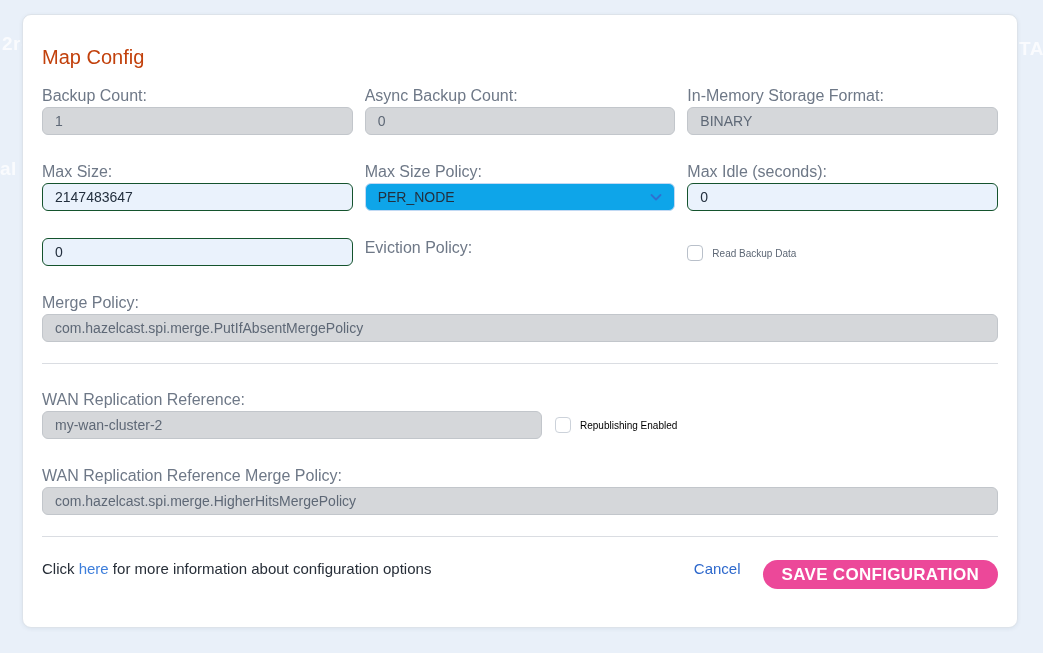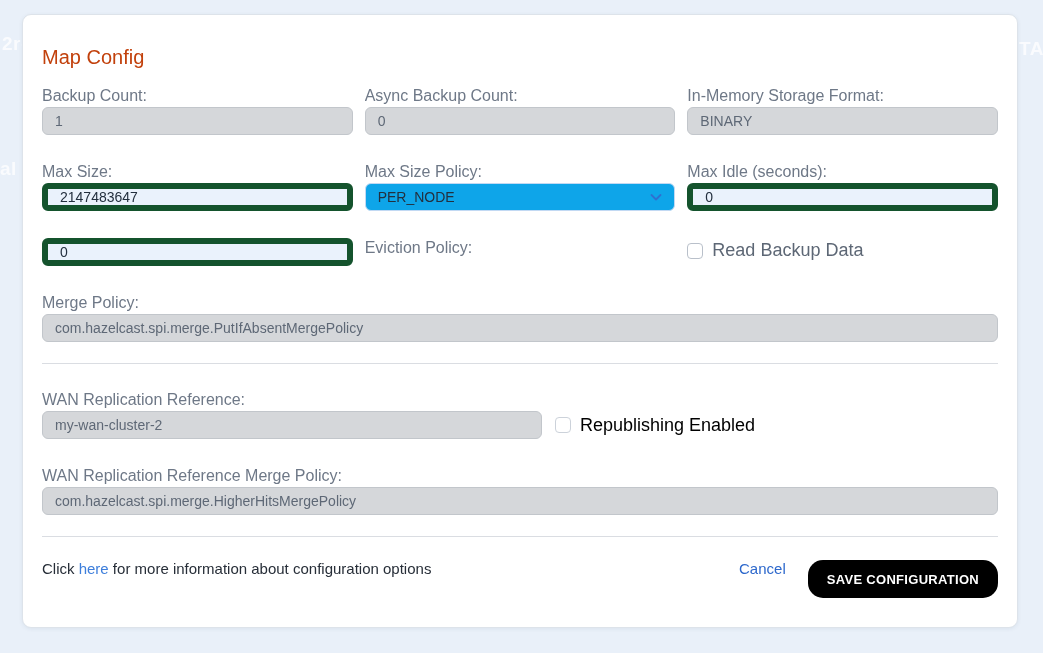--- a/index.html
+++ b/index.html
@@ -24,51 +24,51 @@
   .form-row{display:flex;gap:12px;margin-bottom:27px;}
   .field{flex:1;min-width:0;}
   .field-label{
     display:block;font-size:16px;line-height:19px;color:#6e7887;margin-bottom:2px;
     white-space:nowrap;overflow:hidden;
   }
   .text-input{
     display:block;width:100%;height:28px;box-sizing:border-box;
     border-radius:6px;padding:0 12px;font-size:14px;outline:none;
     font-family:"Liberation Sans","DejaVu Sans",sans-serif;
-    background:#eaf2fc;border:6px solid #14532d;color:#232f3e;
+    background:#eaf2fc;border:1px solid #14532d;color:#232f3e;
   }
   .text-input:disabled{
     background:#d5d7da;border:1px solid #c2c6cb;color:#5e6876;-webkit-text-fill-color:#5e6876;opacity:1;
   }
   .select{
     display:flex;align-items:center;justify-content:space-between;
     height:28px;box-sizing:border-box;border-radius:6px;padding:0 10px 0 12px;
     background:#0ea5e9;border:1px solid #c2d9f3;color:#232f3e;font-size:14px;cursor:pointer;
   }
   .select .chev{display:flex;align-items:center;}
   .cb-group{display:flex;align-items:center;gap:9px;}
   .cb{
     width:16px;height:16px;box-sizing:border-box;border-radius:4px;
     background:#ffffff;border:1px solid #b9c0ca;flex:0 0 auto;
   }
   .cb.disabled{border-color:#ccd2da;}
-  .cb-label{font-size:18px;color:#5d6775;white-space:nowrap;}
+  .cb-label{font-size:10px;color:#5d6775;white-space:nowrap;}
   .cb-label.disabled{color:#000000;}
   .cell-checkbox{display:flex;align-items:flex-end;padding-bottom:5px;}
   .divider{border:none;border-top:1px solid #dadde2;margin:21px 0 26px 0;}
   .inline-row{display:flex;align-items:center;gap:13px;}
   .wan-input{width:500px;flex:0 0 auto;}
   .footer{display:flex;align-items:flex-start;margin-top:23px;}
   .footer-info{font-size:15px;color:#272e38;}
   .footer-link{color:#3d7edb;text-decoration:none;cursor:pointer;}
   .spacer{flex:1;}
   .cancel-link{font-size:15px;color:#2d68cc;text-decoration:none;margin-right:22px;cursor:pointer;}
   .save-btn{
-    height:38px;border:none;border-radius:15px;padding:0 19px;
-    background:#000000;color:#ffffff;font-size:13px;font-weight:700;letter-spacing:.3px;
+    height:29px;border:none;border-radius:15px;padding:0 19px;
+    background:#ec4899;color:#ffffff;font-size:17px;font-weight:700;letter-spacing:.3px;
     font-family:"Liberation Sans","DejaVu Sans",sans-serif;cursor:pointer;
   }
 </style>
 </head>
 <body>
 
 <span class="bg-fragment" style="left:2px;top:33px">2re</span>
 <span class="bg-fragment" style="left:0px;top:158px">al E</span>
 <span class="bg-fragment" style="left:1019px;top:38px">TA</span>
 

